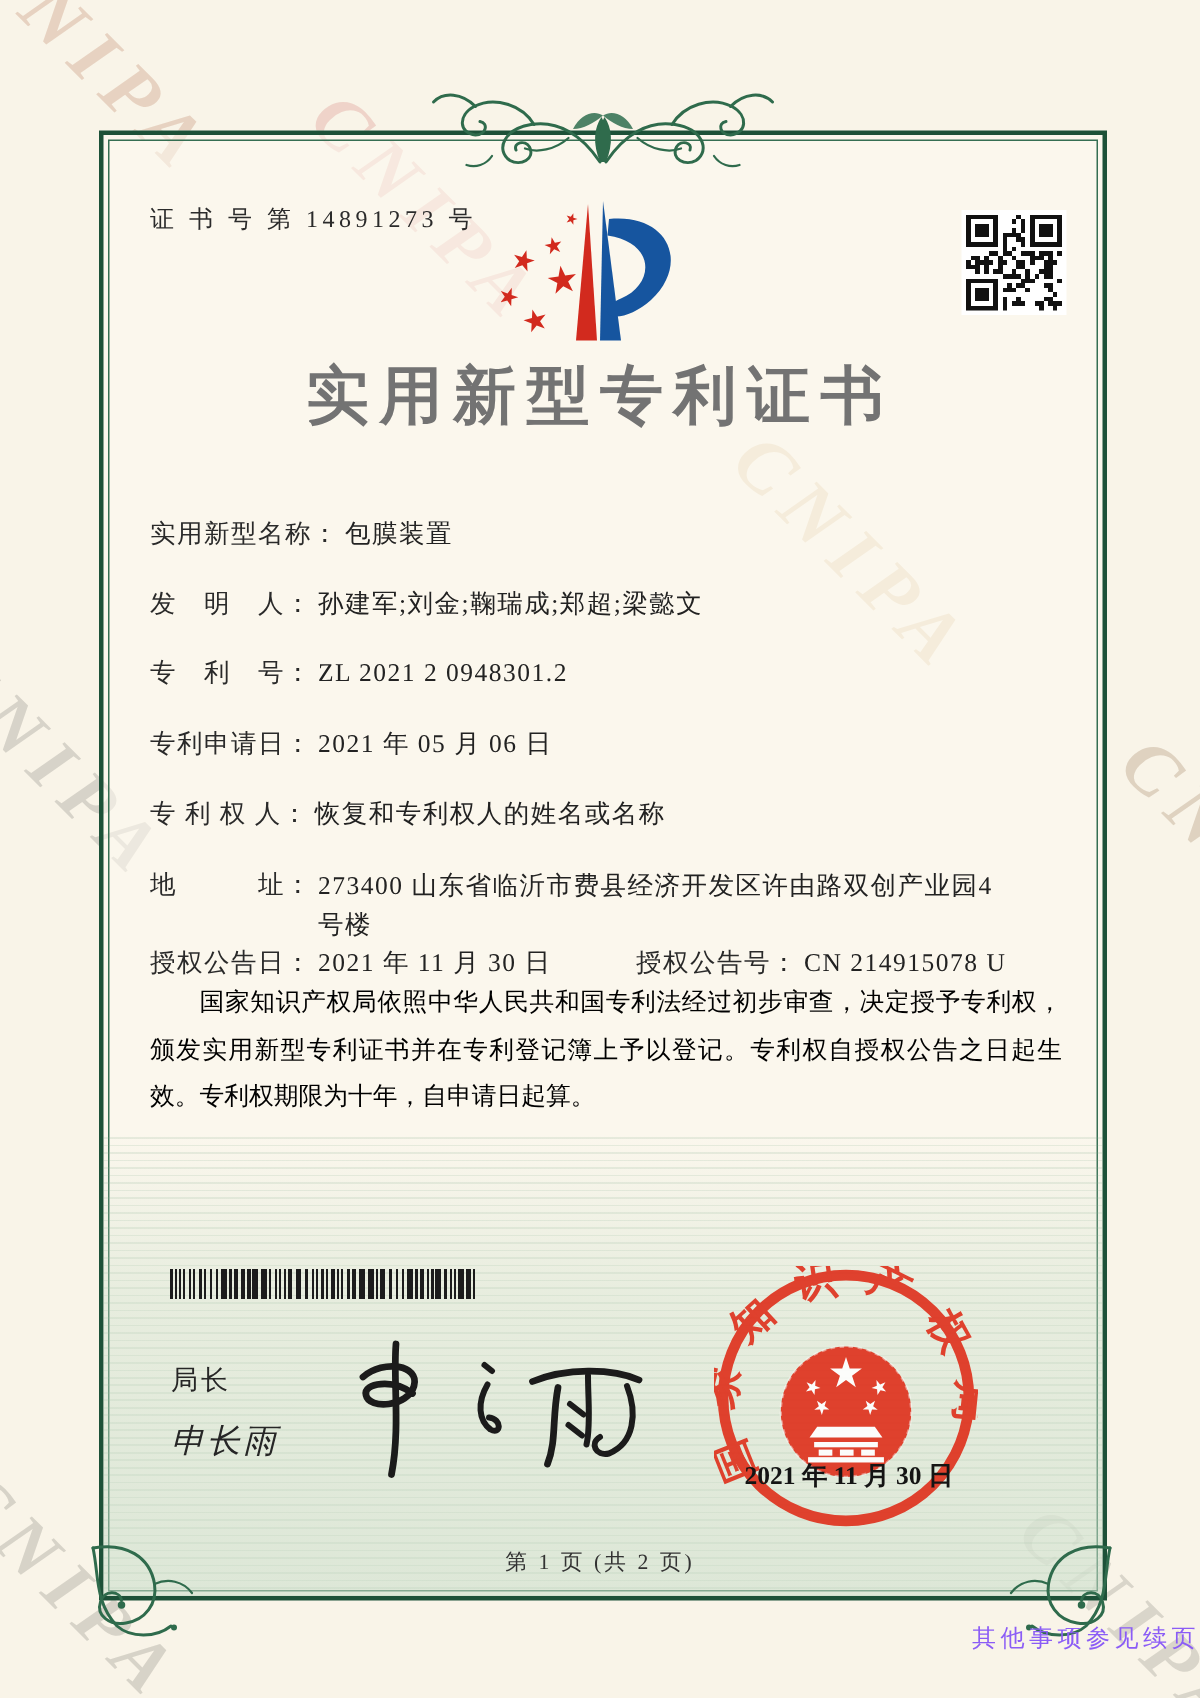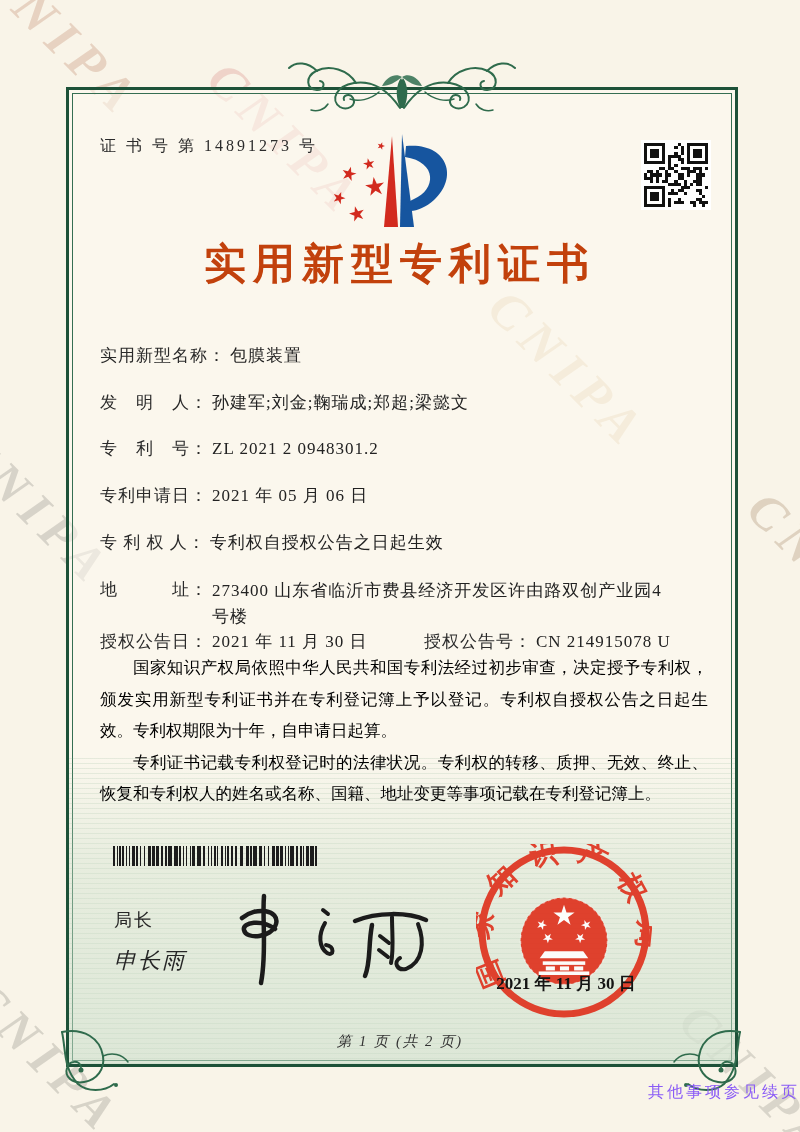--- a/index.html
+++ b/index.html
@@ -45,21 +45,21 @@
   .flourish.right { left:664px; top:1026px; transform:scaleX(-1); }
   
   .cert-no {
     position:absolute; left:100px; top:136px;
     font-size:16px; letter-spacing:3px; color:#2b2b2b;text-align:center;
   }
   .logo { position:absolute; left:334px; top:130px; }
   .qr   { position:absolute; left:641px; top:140px; width:70px; height:70px; background:#fff; padding:3px; }
   .doc-title {
     position:absolute; left:0; top:236px; width:800px; text-align:center;
-    font-size:42px; font-weight:bold; letter-spacing:7px; color:#c2410c;
+    font-size:42px; font-weight:bold; letter-spacing:7px; color:#737373;
   }
   
   .row { position:absolute; left:100px; font-size:17px; white-space:nowrap; }
   .flabel { color:#2a2a2a; letter-spacing:1px; }
   .fvalue { color:#222; letter-spacing:1px; margin-left:4px; }
   .fvalue.wrap { display:inline-block; white-space:normal; width:452px; vertical-align:top; line-height:26px; }
   .row.pair2 span.second { position:absolute; left:312px; white-space:nowrap;margin-left:12px; }
   
   .body-text {
     position:absolute; left:100px; top:652px; width:608px;
@@ -71,21 +71,21 @@
   .sig-title { position:absolute; left:114px; top:908px; font-size:18px; letter-spacing:2px; }
   .sig-name  { position:absolute; left:114px; top:946px; font-size:22px; letter-spacing:2px;font-style:italic; }
   .sig-script { position:absolute; left:222px; top:890px; }
   .seal { position:absolute; left:476px; top:844px; opacity:.9; }
   .seal-date {
     position:absolute; left:480px; top:972px; width:172px; text-align:center;
     font-size:17px; font-weight:bold; color:#141414; letter-spacing:0px; white-space:nowrap;
   }
   .page-number {
     position:absolute; left:0; top:1032px; width:800px; text-align:center;
-    font-size:14.5px; letter-spacing:2px; color:#333;font-style:italic;
+    font-size:14.5px; letter-spacing:2px; color:#333;
   }
   .footer-note {
     position:absolute; left:0; top:1082px; width:800px; text-align:right;
     font-size:16px; letter-spacing:3px; color:#8b5cf6;
   }
 </style>
 </head>
 <body>
 
 <div class="page">
@@ -295,33 +295,32 @@
   <div class="row" style="top:344px">
     <span class="flabel">实用新型名称：</span><span class="fvalue">包膜装置</span>
   </div>
   <div class="row" style="top:437px">
     <span class="flabel">专　利　号：</span><span class="fvalue">ZL 2021 2 0948301.2</span>
   </div>
   <div class="row" style="top:484px">
     <span class="flabel">专利申请日：</span><span class="fvalue">2021 年 05 月 06 日</span>
   </div>
   <div class="row" style="top:531px">
-    <span class="flabel">专 利 权 人：</span><span class="fvalue">专利权自授权公告之日起生效</span>
+    <span class="flabel">专 利 权 人：</span><span class="fvalue">恢复和专利权人的姓名或名称</span>
   </div>
   <div class="row" style="top:578px">
     <span class="flabel" style="vertical-align:top">地　　　址：</span><span class="fvalue wrap">273400  山东省临沂市费县经济开发区许由路双创产业园4号楼</span>
   </div>
   <div class="row pair2" style="top:630px">
     <span class="flabel">授权公告日：</span><span class="fvalue">2021 年 11 月 30 日</span>
     <span class="second"><span class="flabel">授权公告号：</span><span class="fvalue">CN 214915078 U</span></span>
   </div>
 
   <div class="body-text">
     <p>国家知识产权局依照中华人民共和国专利法经过初步审查，决定授予专利权，颁发实用新型专利证书并在专利登记簿上予以登记。专利权自授权公告之日起生效。专利权期限为十年，自申请日起算。</p>
-    <p>专利证书记载专利权登记时的法律状况。专利权的转移、质押、无效、终止、恢复和专利权人的姓名或名称、国籍、地址变更等事项记载在专利登记簿上。</p>
   </div>
 
   <svg class="barcode" id="barcode" width="208" height="20" viewBox="0 0 208 20" shape-rendering="crispEdges">
       <rect x="0" y="0" width="2.4" height="20" fill="#1c1c1c"></rect>
       <rect x="3.7" y="0" width="1.4" height="20" fill="#1c1c1c"></rect>
       <rect x="6.4" y="0" width="1.4" height="20" fill="#1c1c1c"></rect>
       <rect x="9.100000000000001" y="0" width="1.4" height="20" fill="#1c1c1c"></rect>
       <rect x="12.900000000000002" y="0" width="1.4" height="20" fill="#1c1c1c"></rect>
       <rect x="15.600000000000001" y="0" width="1.4" height="20" fill="#1c1c1c"></rect>
       <rect x="19.400000000000002" y="0" width="2.4" height="20" fill="#1c1c1c"></rect>

